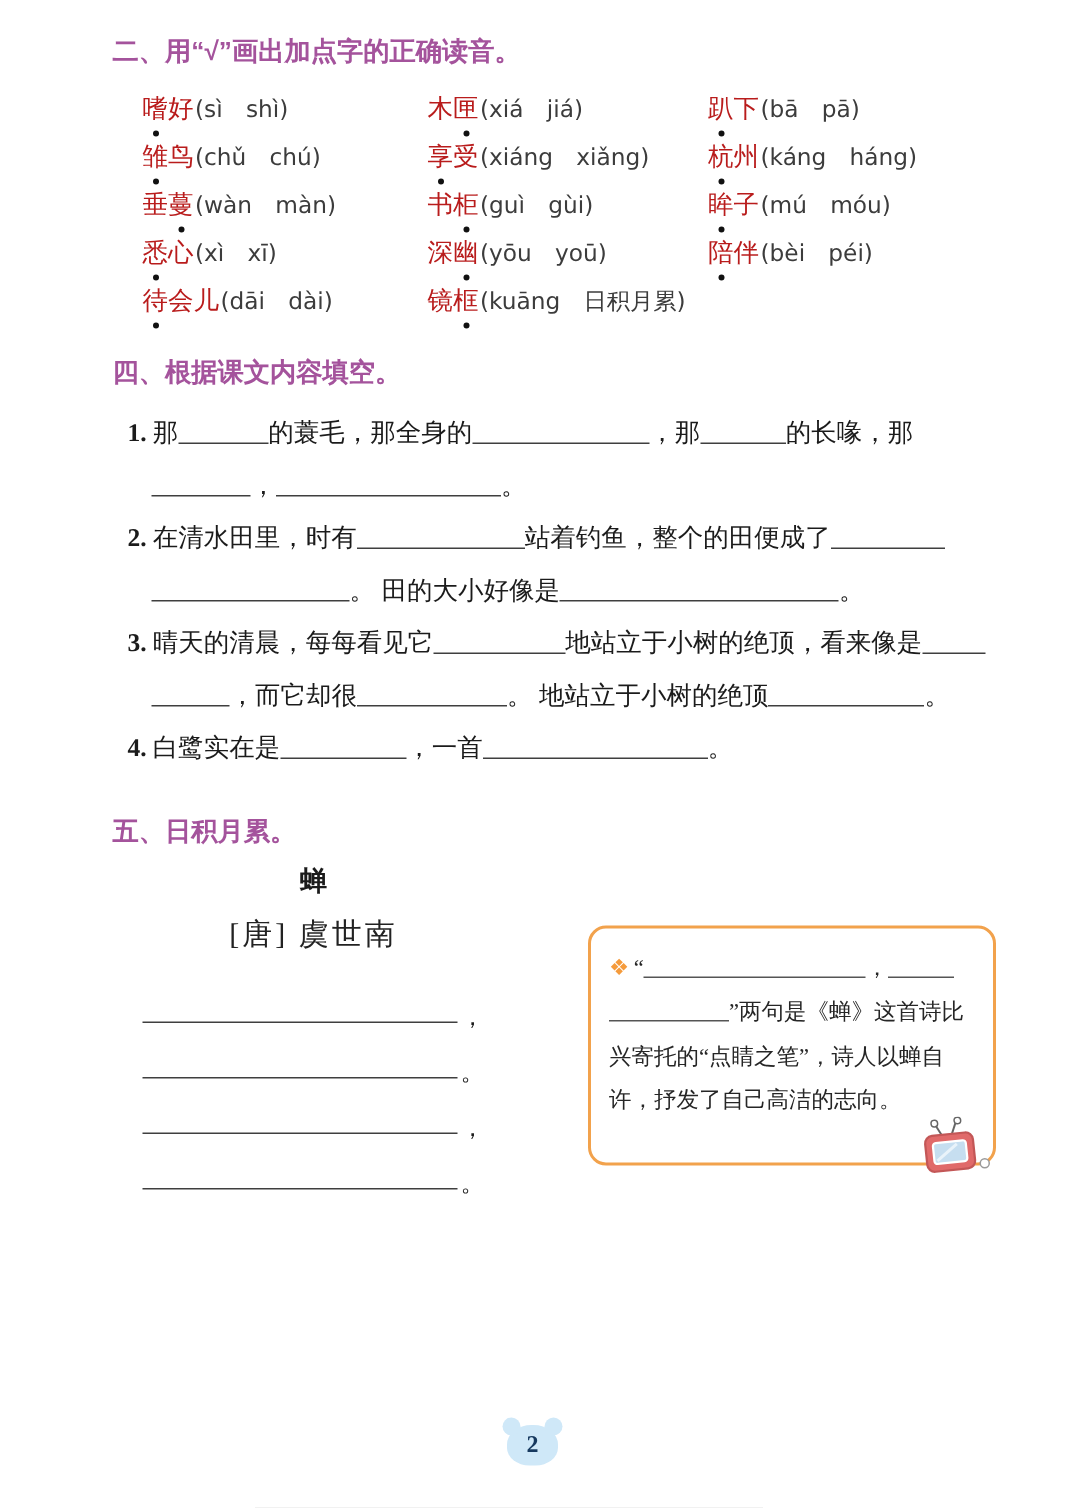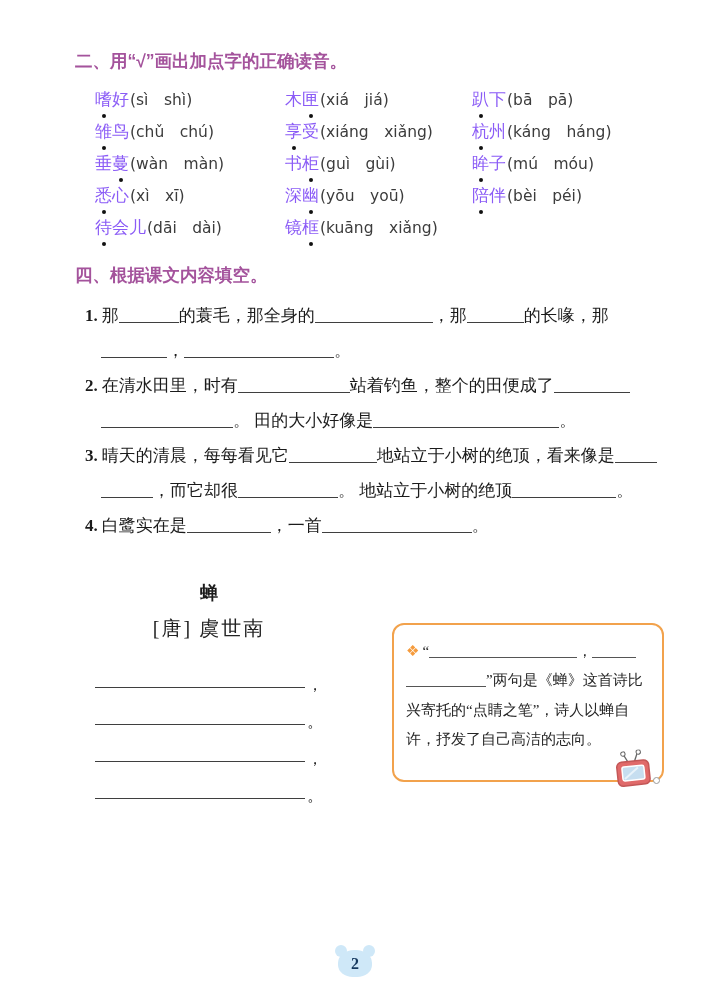--- a/index.html
+++ b/index.html
@@ -5,39 +5,39 @@
   html,body{margin:0;padding:0;background:#e8e8e8;}
   .page{
     position:relative;
     width:710px;height:1005px;
     margin:0 auto;
     background:#ffffff;
     font-family:"Liberation Serif","DejaVu Serif",serif;
     color:#1b1b1b;
     overflow:hidden;
     box-sizing:border-box;
-    padding-top:51px;
+    padding-top:24px;
   }
   h2.sec-head{
     margin:0 0 0 75px;
     font-family:"Liberation Sans","DejaVu Sans",sans-serif;
     font-weight:700;
     font-size:17.5px;
     color:#a4539c;
     line-height:1.2;
   }
   
   .pinyin-grid{
     margin:16px 40px 0 95px;
     display:grid;
     grid-template-columns:190px 187px auto;
     row-gap:11px;
   }
   .pinyin-item{white-space:nowrap;height:21px;}
-  .word{font-size:17px;color:#8b5cf6;}
+  .word{font-size:17px;color:#b91c1c;}
   .char{display:inline-block;position:relative;}
   .char.dotted::after{
     content:"";position:absolute;left:50%;bottom:-7px;transform:translateX(-50%);
     width:4px;height:4px;border-radius:50%;background:#111;
   }
   .pinyin{
     font-family:"DejaVu Sans","Liberation Sans",sans-serif;
     font-size:15.5px;color:#3c3c3c;margin-left:1px;
   }
   
@@ -128,39 +128,40 @@
         <div class="pinyin-item"><span class="word"><span class="char dotted">雏</span><span class="char">鸟</span></span><span class="pinyin">(chǔ　chú)</span></div>
         <div class="pinyin-item"><span class="word"><span class="char dotted">享</span><span class="char">受</span></span><span class="pinyin">(xiáng　xiǎng)</span></div>
         <div class="pinyin-item"><span class="word"><span class="char dotted">杭</span><span class="char">州</span></span><span class="pinyin">(káng　háng)</span></div>
         <div class="pinyin-item"><span class="word"><span class="char">垂</span><span class="char dotted">蔓</span></span><span class="pinyin">(wàn　màn)</span></div>
         <div class="pinyin-item"><span class="word"><span class="char">书</span><span class="char dotted">柜</span></span><span class="pinyin">(guì　gùi)</span></div>
         <div class="pinyin-item"><span class="word"><span class="char dotted">眸</span><span class="char">子</span></span><span class="pinyin">(mú　móu)</span></div>
         <div class="pinyin-item"><span class="word"><span class="char dotted">悉</span><span class="char">心</span></span><span class="pinyin">(xì　xī)</span></div>
         <div class="pinyin-item"><span class="word"><span class="char">深</span><span class="char dotted">幽</span></span><span class="pinyin">(yōu　yoū)</span></div>
         <div class="pinyin-item"><span class="word"><span class="char dotted">陪</span><span class="char">伴</span></span><span class="pinyin">(bèi　péi)</span></div>
         <div class="pinyin-item"><span class="word"><span class="char dotted">待</span><span class="char">会</span><span class="char">儿</span></span><span class="pinyin">(dāi　dài)</span></div>
-        <div class="pinyin-item"><span class="word"><span class="char">镜</span><span class="char dotted">框</span></span><span class="pinyin">(kuāng　xiǎng)</span></div>
+        <div class="pinyin-item"><span class="word"><span class="char">镜</span><span class="char dotted">框</span></span><span class="pinyin">(kuāng　日积月累)</span></div>
       </div>
   </section>
 
 
   <section class="sec">
     <h2 class="sec-head">四、根据课文内容填空。</h2>
     <div class="s4-items">
         <div class="fill-line"><span class="num">1.</span><span>那</span><span class="blank" style="width: 60px;"></span><span>的蓑毛，那全身的</span><span class="blank" style="width: 118px;"></span><span>，那</span><span class="blank" style="width: 57px;"></span><span>的长喙，那</span></div>
         <div class="fill-line cont"><span class="blank" style="width: 66px;"></span><span>，</span><span class="blank" style="width: 150px;"></span><span>。</span></div>
         <div class="fill-line"><span class="num">2.</span><span>在清水田里，时有</span><span class="blank" style="width: 112px;"></span><span>站着钓鱼，整个的田便成了</span><span class="blank" style="width: 76px;"></span></div>
         <div class="fill-line cont"><span class="blank" style="width: 132px;"></span><span>。 田的大小好像是</span><span class="blank" style="width: 186px;"></span><span>。</span></div>
         <div class="fill-line"><span class="num">3.</span><span>晴天的清晨，每每看见它</span><span class="blank" style="width: 88px;"></span><span>地站立于小树的绝顶，看来像是</span><span class="blank" style="width: 42px;"></span></div>
         <div class="fill-line cont"><span class="blank" style="width: 52px;"></span><span>，而它却很</span><span class="blank" style="width: 100px;"></span><span>。 地站立于小树的绝顶</span><span class="blank" style="width: 104px;"></span><span>。</span></div>
         <div class="fill-line"><span class="num">4.</span><span>白鹭实在是</span><span class="blank" style="width: 84px;"></span><span>，一首</span><span class="blank" style="width: 150px;"></span><span>。</span></div>
       </div>
   </section>
 
   <section class="sec">
+    <h2 class="sec-head">五、日积月累。</h2>
     <div class="five-body">
       <div class="poem">
         <div class="poem-title">蝉</div>
         <div class="poem-author">[唐] 虞世南</div>
         <div class="poem-lines">
             <div class="poem-line">
               <span class="blank grow"></span>
               <span class="punct">，</span>
             </div>
             <div class="poem-line">

